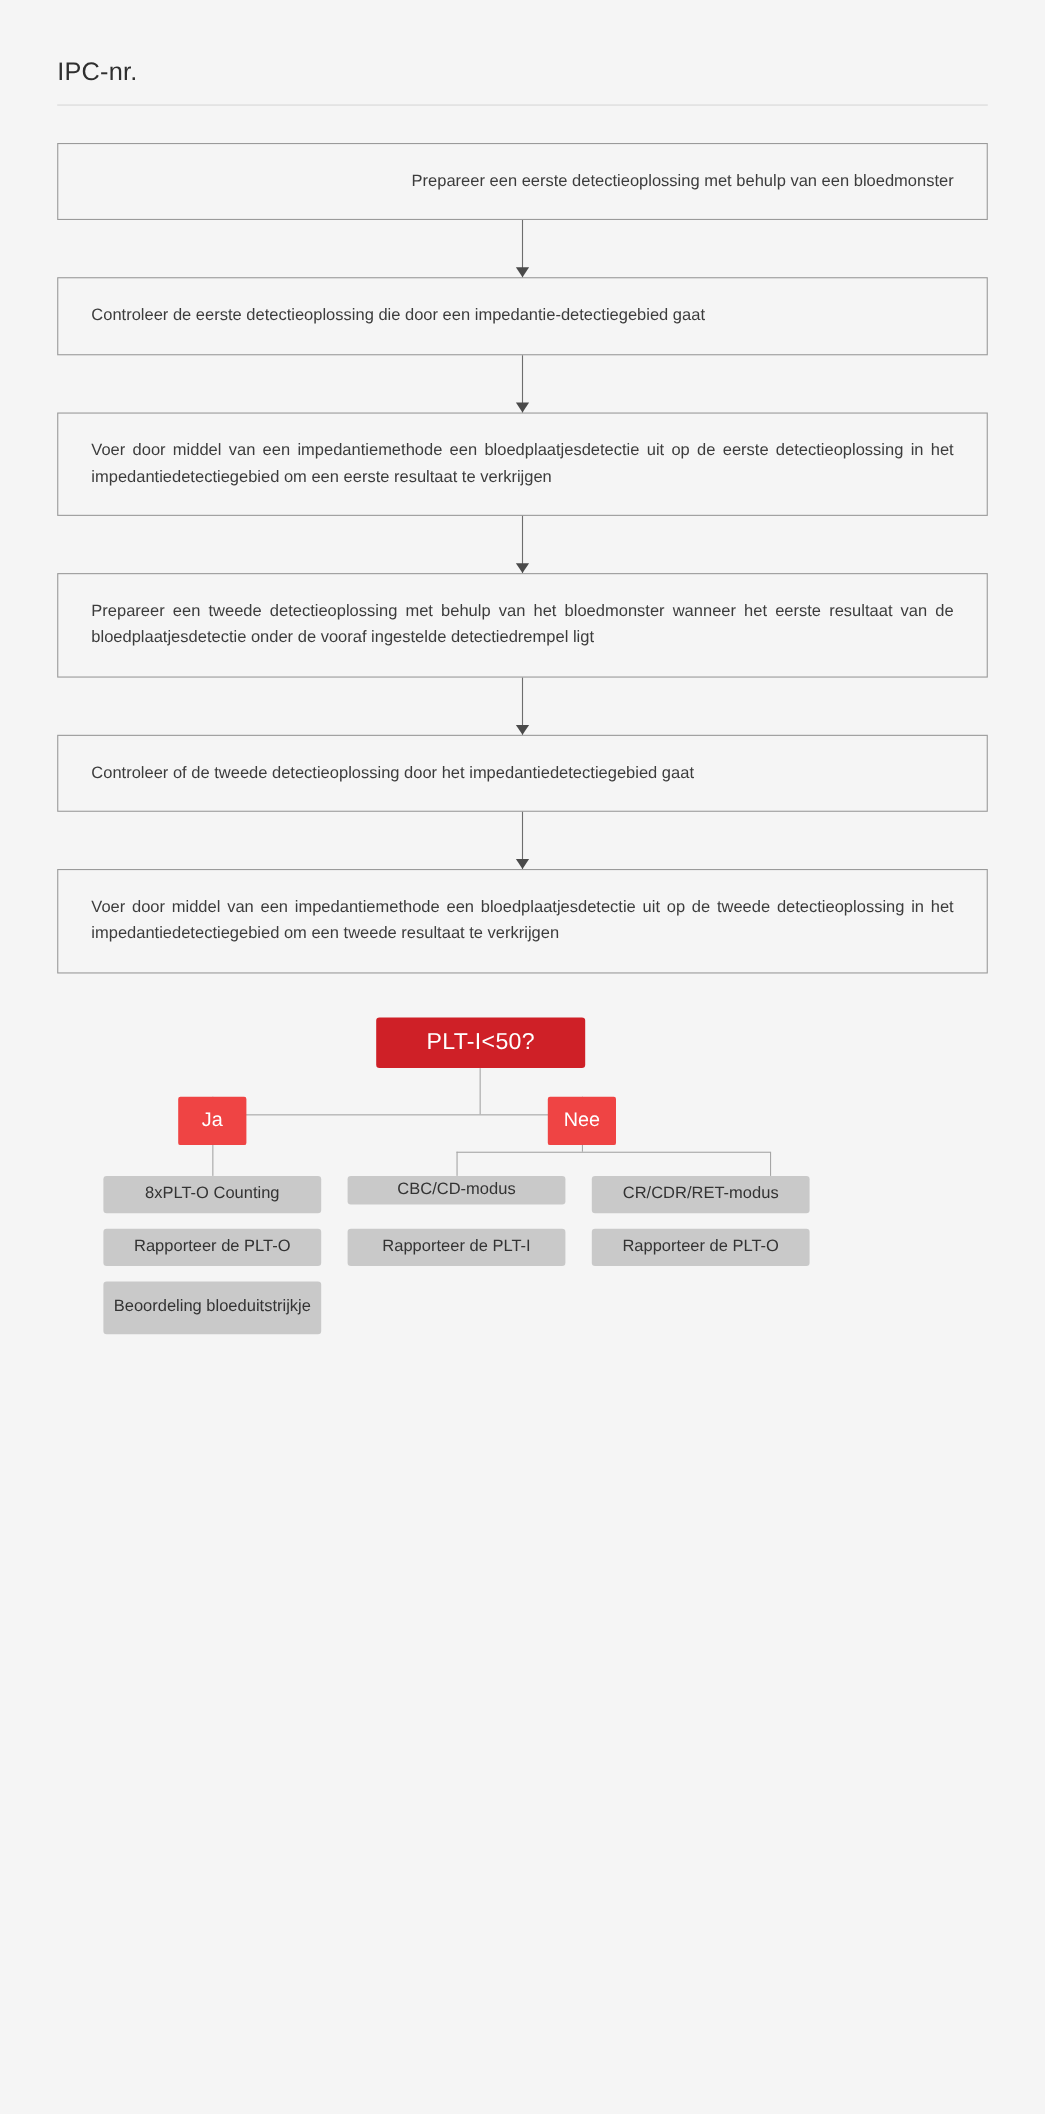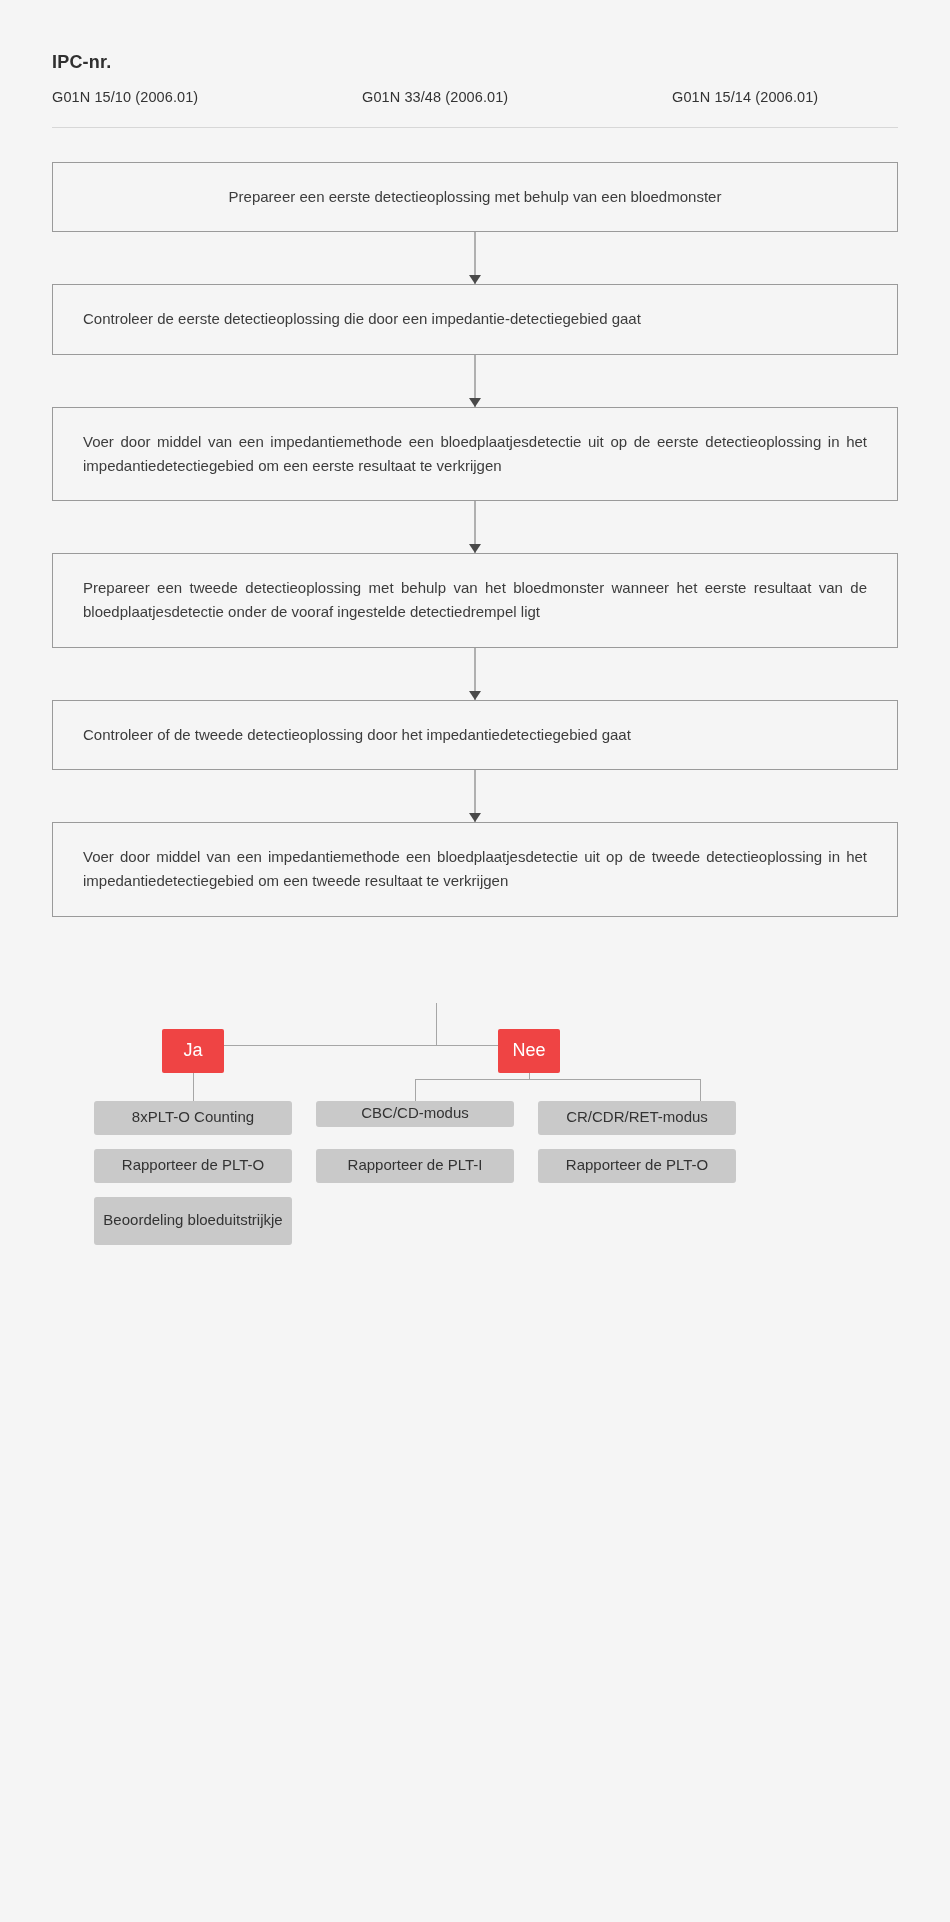--- a/index.html
+++ b/index.html
@@ -18,22 +18,22 @@
     width: 950px;
     min-height: 1922px;
     box-sizing: border-box;
     padding: 52px 52px 30px 52px;
     background: #f5f5f5;
     position: relative;
   }
 
   
   .ipc-label {
-    font-size: 18px;
-    font-weight: bold;
+    font-size: 23px;
+    font-weight: normal;
     color: #2f2f2f;
     letter-spacing: .2px;
     margin: 0 0 16px 0;
   }
   .ipc-row {
     display: flex;
     font-size: 14.5px;
     color: #333;
     margin-bottom: 22px;
   }
@@ -65,21 +65,21 @@
     border: 1px solid #9a9a9a;
     background: #f5f5f5;
     box-sizing: border-box;
     padding: 22px 30px;
     font-size: 15px;
     line-height: 1.62;
     color: #3c3c3c;
     text-align: justify;
     text-justify: inter-word;
   }
-  .step-box.single { text-align: center; }
+  .step-box.single { text-align: right; }
 
   .arrow {
     width: 100%;
     height: 52px;
     display: flex;
     justify-content: center;
     align-items: center;
     position: relative;
   }
   .arrow .line {
@@ -159,25 +159,20 @@
   .ln.h { height: 1px; }
   .ln.v { width: 1px; }
 </style>
 </head>
 <body>
 
 <div class="page">
 
   <div>
     <div class="ipc-label">IPC-nr.</div>
-    <div class="ipc-row">
-      <div class="ipc-code">G01N 15/10 (2006.01)</div>
-      <div class="ipc-code">G01N 33/48 (2006.01)</div>
-      <div class="ipc-code">G01N 15/14 (2006.01)</div>
-    </div>
   </div>
 
   <hr class="divider">
 
 
   <div class="flow">
 
     <div class="step-box single">Prepareer een eerste detectieoplossing met behulp van een bloedmonster</div>
     <div class="arrow">
       <span class="line"></span>
@@ -221,20 +216,21 @@
 
     <div class="ln v" style="left:477px; top:82px; height:16px;"></div>
 
     <div class="ln v" style="left:141px; top:114px; height:40px;"></div>
 
     <div class="ln v" style="left:477px; top:114px; height:18px;"></div>
     <div class="ln h" style="left:363px; top:132px; width:285px;"></div>
     <div class="ln v" style="left:363px; top:132px; height:22px;"></div>
     <div class="ln v" style="left:648px; top:132px; height:22px;"></div>
 
+    <div class="decision">PLT-I&lt;50?</div>
 
     <div class="branch-label branch-yes">Ja</div>
     <div class="branch-label branch-no">Nee</div>
 
     <div class="leaf" style="left:42px; top:154px; width:198px; height:34px;">8xPLT-O Counting</div>
     <div class="leaf" style="left:42px; top:202px; width:198px; height:34px;">Rapporteer de PLT-O</div>
     <div class="leaf" style="left:42px; top:250px; width:198px; height:48px;">Beoordeling bloeduitstrijkje</div>
 
     <div class="leaf" style="left:264px; top:154px; width:198px; height:26px;">CBC/CD-modus</div>
     <div class="leaf" style="left:264px; top:202px; width:198px; height:34px;">Rapporteer de PLT-I</div>

